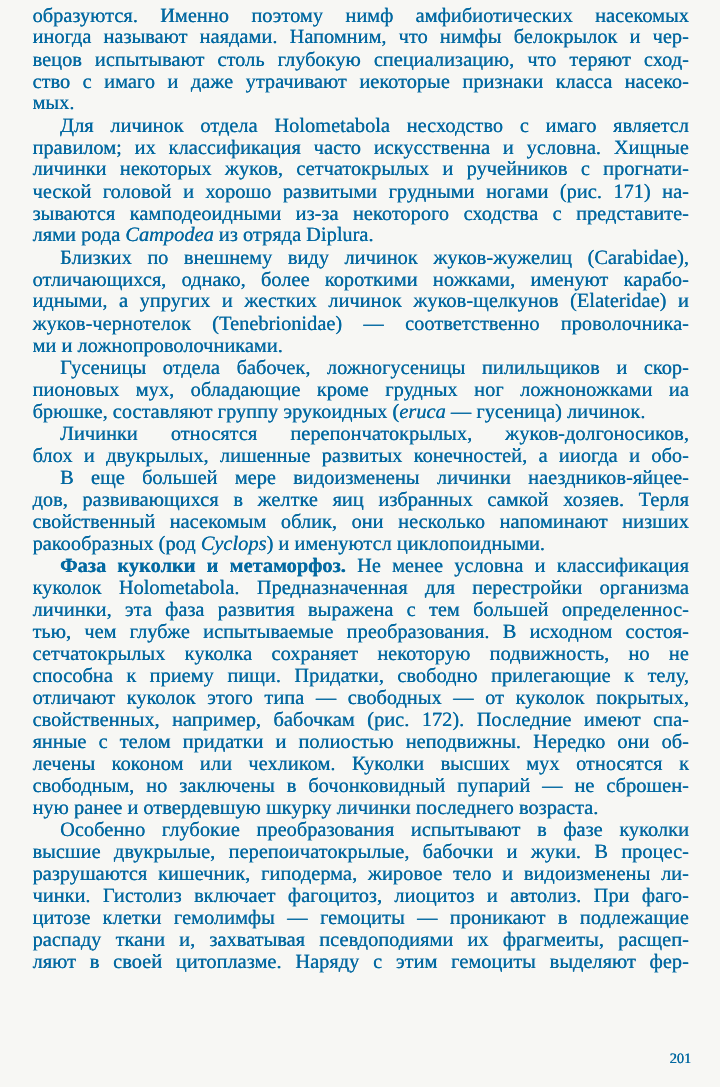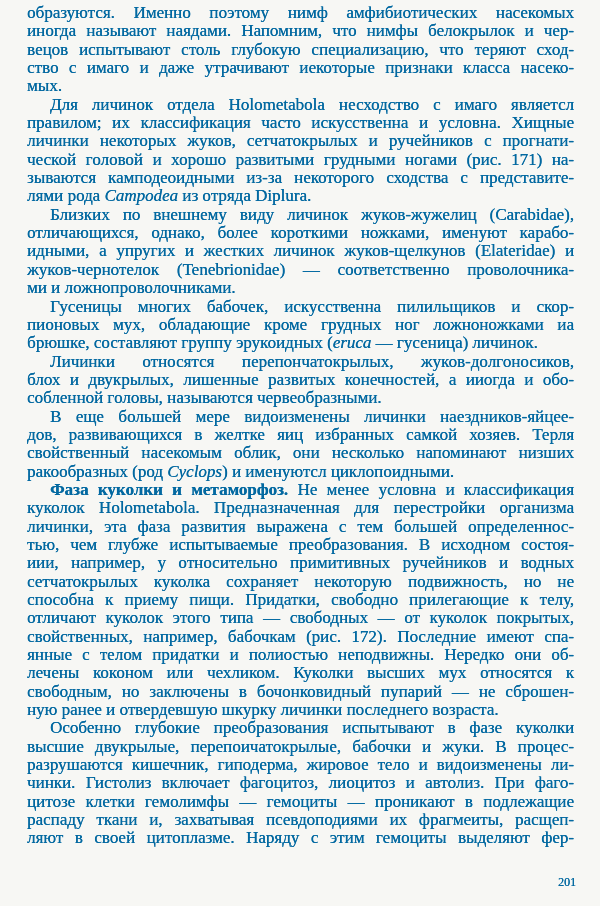--- a/index.html
+++ b/index.html
@@ -71,41 +71,39 @@
         <div class="line"><span>лями рода </span><span class="ital">Campodea</span><span> из отряда Diplura.</span></div>
       </div>
       <div class="para">
         <div class="line j ind"><span>Близких по внешнему виду личинок жуков-жужелиц (Carabidae),</span></div>
         <div class="line j"><span>отличающихся, однако, более короткими ножками, именуют карабо-</span></div>
         <div class="line j"><span>идными, а упругих и жестких личинок жуков-щелкунов (Elateridae) и</span></div>
         <div class="line j"><span>жуков-чернотелок (Tenebrionidae) — соответственно проволочника-</span></div>
         <div class="line"><span>ми и ложнопроволочниками.</span></div>
       </div>
       <div class="para">
-        <div class="line j ind"><span>Гусеницы многих бабочек, искусственна пилильщиков и скор-</span></div>
+        <div class="line j ind"><span>Гусеницы отдела бабочек, ложногусеницы пилильщиков и скор-</span></div>
         <div class="line j"><span>пионовых мух, обладающие кроме грудных ног ложноножками иа</span></div>
         <div class="line"><span>брюшке, составляют группу эрукоидных (</span><span class="ital">eruca</span><span> — гусеница) личинок.</span></div>
       </div>
       <div class="para">
         <div class="line j ind"><span>Личинки относятся перепончатокрылых, жуков-долгоносиков,</span></div>
         <div class="line j"><span>блох и двукрылых, лишенные развитых конечностей, а ииогда и обо-</span></div>
-        <div class="line"><span>собленной головы, называются червеобразными.</span></div>
       </div>
       <div class="para">
         <div class="line j ind"><span>В еще большей мере видоизменены личинки наездников-яйцее-</span></div>
         <div class="line j"><span>дов, развивающихся в желтке яиц избранных самкой хозяев. Терля</span></div>
         <div class="line j"><span>свойственный насекомым облик, они несколько напоминают низших</span></div>
         <div class="line"><span>ракообразных (род </span><span class="ital">Cyclops</span><span>) и именуютсл циклопоидными.</span></div>
       </div>
       <div class="para">
         <div class="line j ind"><span class="bold">Фаза куколки и метаморфоз.</span><span> Не менее условна и классификация</span></div>
         <div class="line j"><span>куколок Holometabola. Предназначенная для перестройки организма</span></div>
         <div class="line j"><span>личинки, эта фаза развития выражена с тем большей определеннос-</span></div>
         <div class="line j"><span>тью, чем глубже испытываемые преобразования. В исходном состоя-</span></div>
-        <div class="line j"><span>иии, например, у относительно примитивных ручейников и водных</span></div>
         <div class="line j"><span>сетчатокрылых куколка сохраняет некоторую подвижность, но не</span></div>
         <div class="line j"><span>способна к приему пищи. Придатки, свободно прилегающие к телу,</span></div>
         <div class="line j"><span>отличают куколок этого типа — свободных — от куколок покрытых,</span></div>
         <div class="line j"><span>свойственных, например, бабочкам (рис. 172). Последние имеют спа-</span></div>
         <div class="line j"><span>янные с телом придатки и полиостью неподвижны. Нередко они об-</span></div>
         <div class="line j"><span>лечены коконом или чехликом. Куколки высших мух относятся к</span></div>
         <div class="line j"><span>свободным, но заключены в бочонковидный пупарий — не сброшен-</span></div>
         <div class="line"><span>ную ранее и отвердевшую шкурку личинки последнего возраста.</span></div>
       </div>
       <div class="para">

